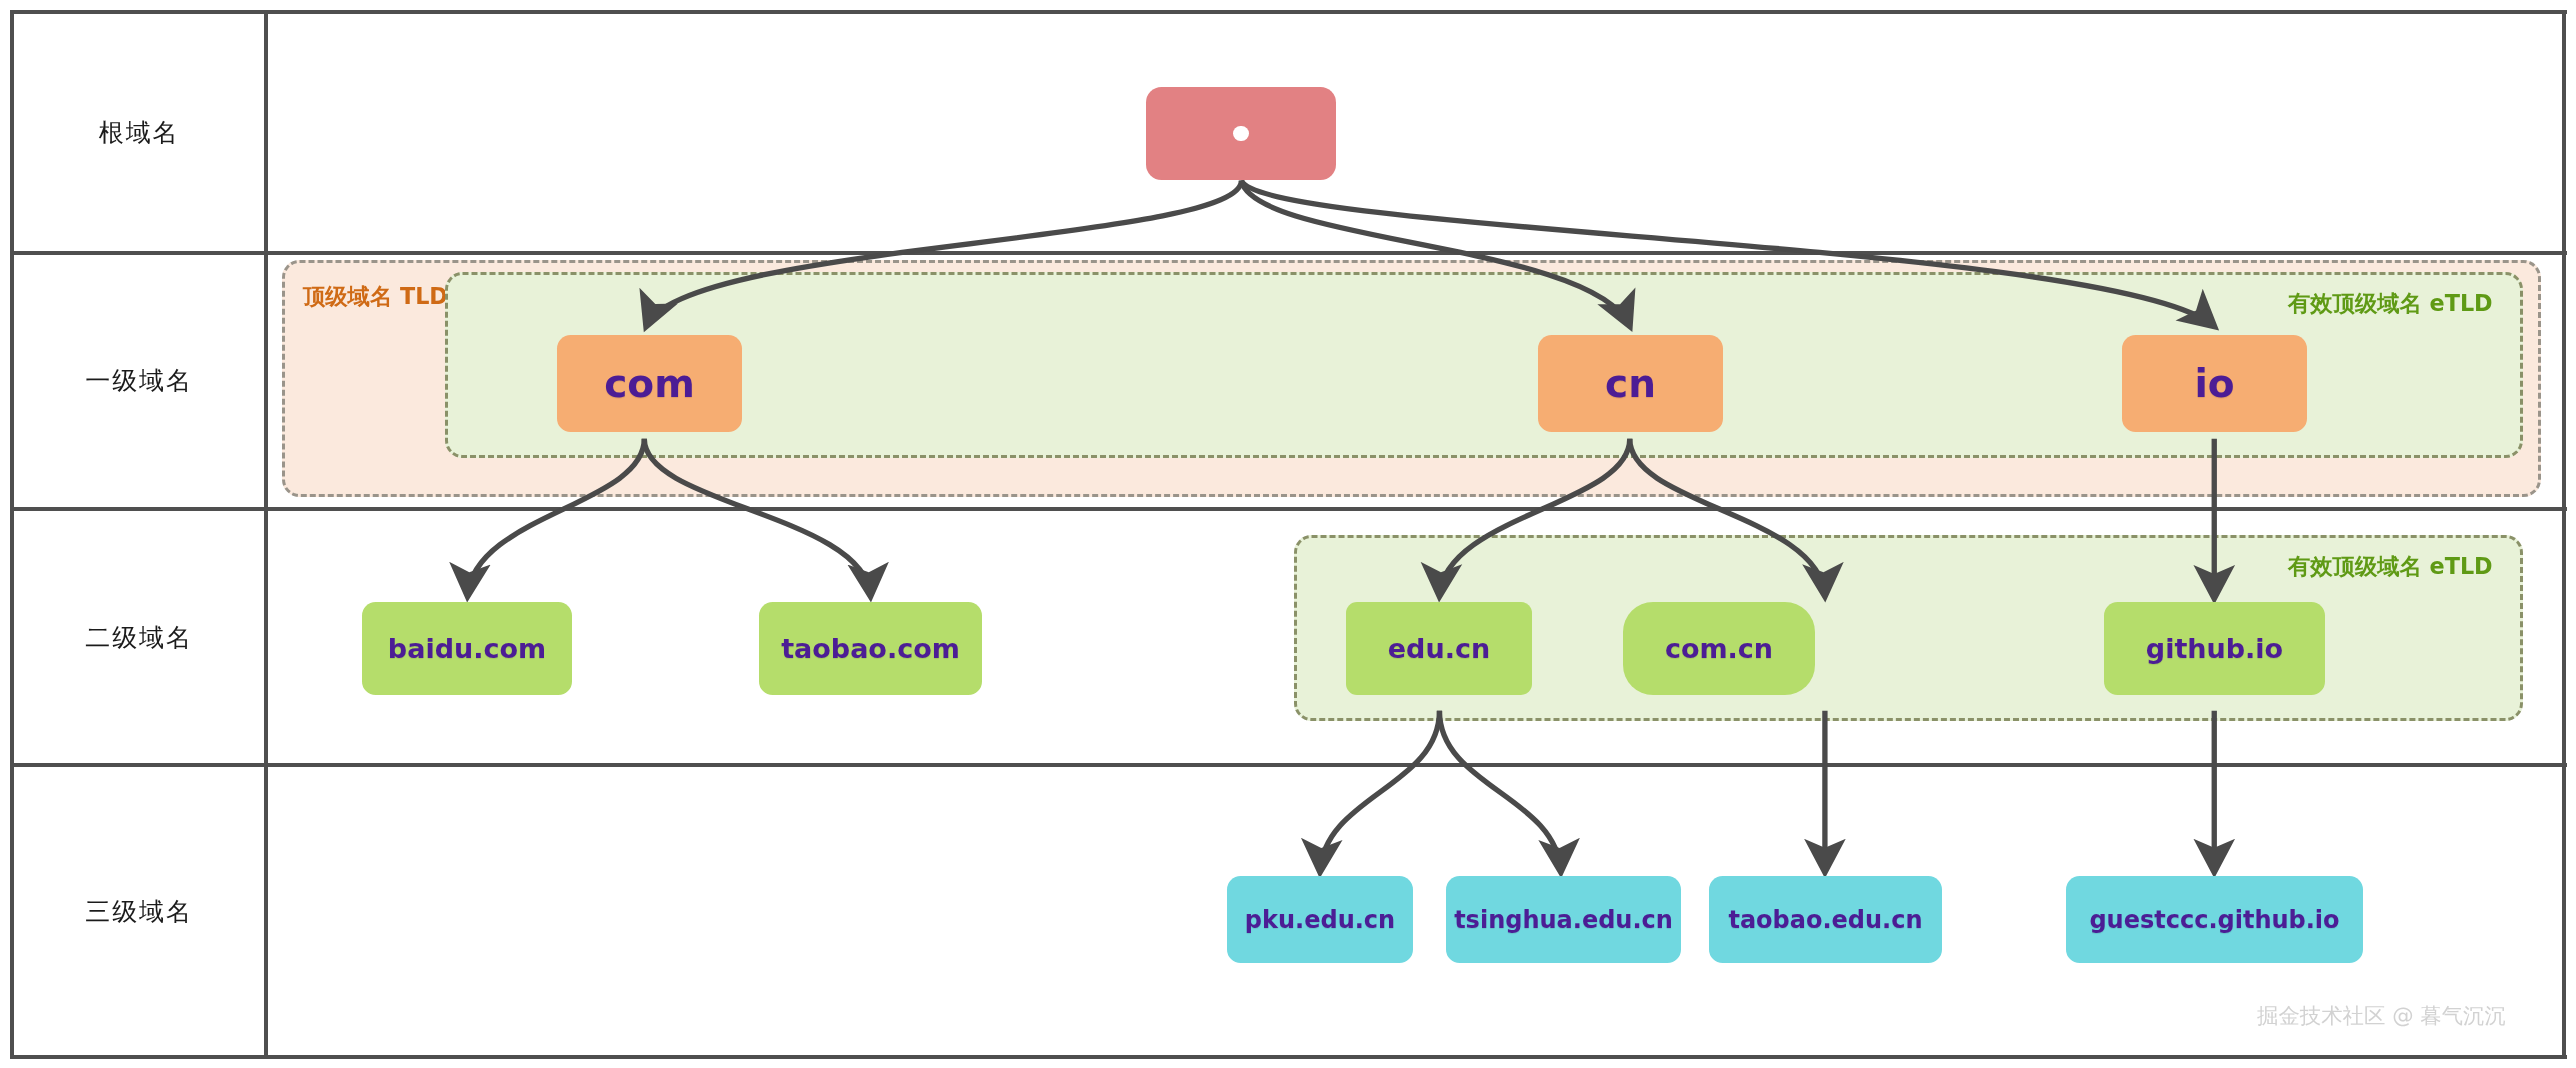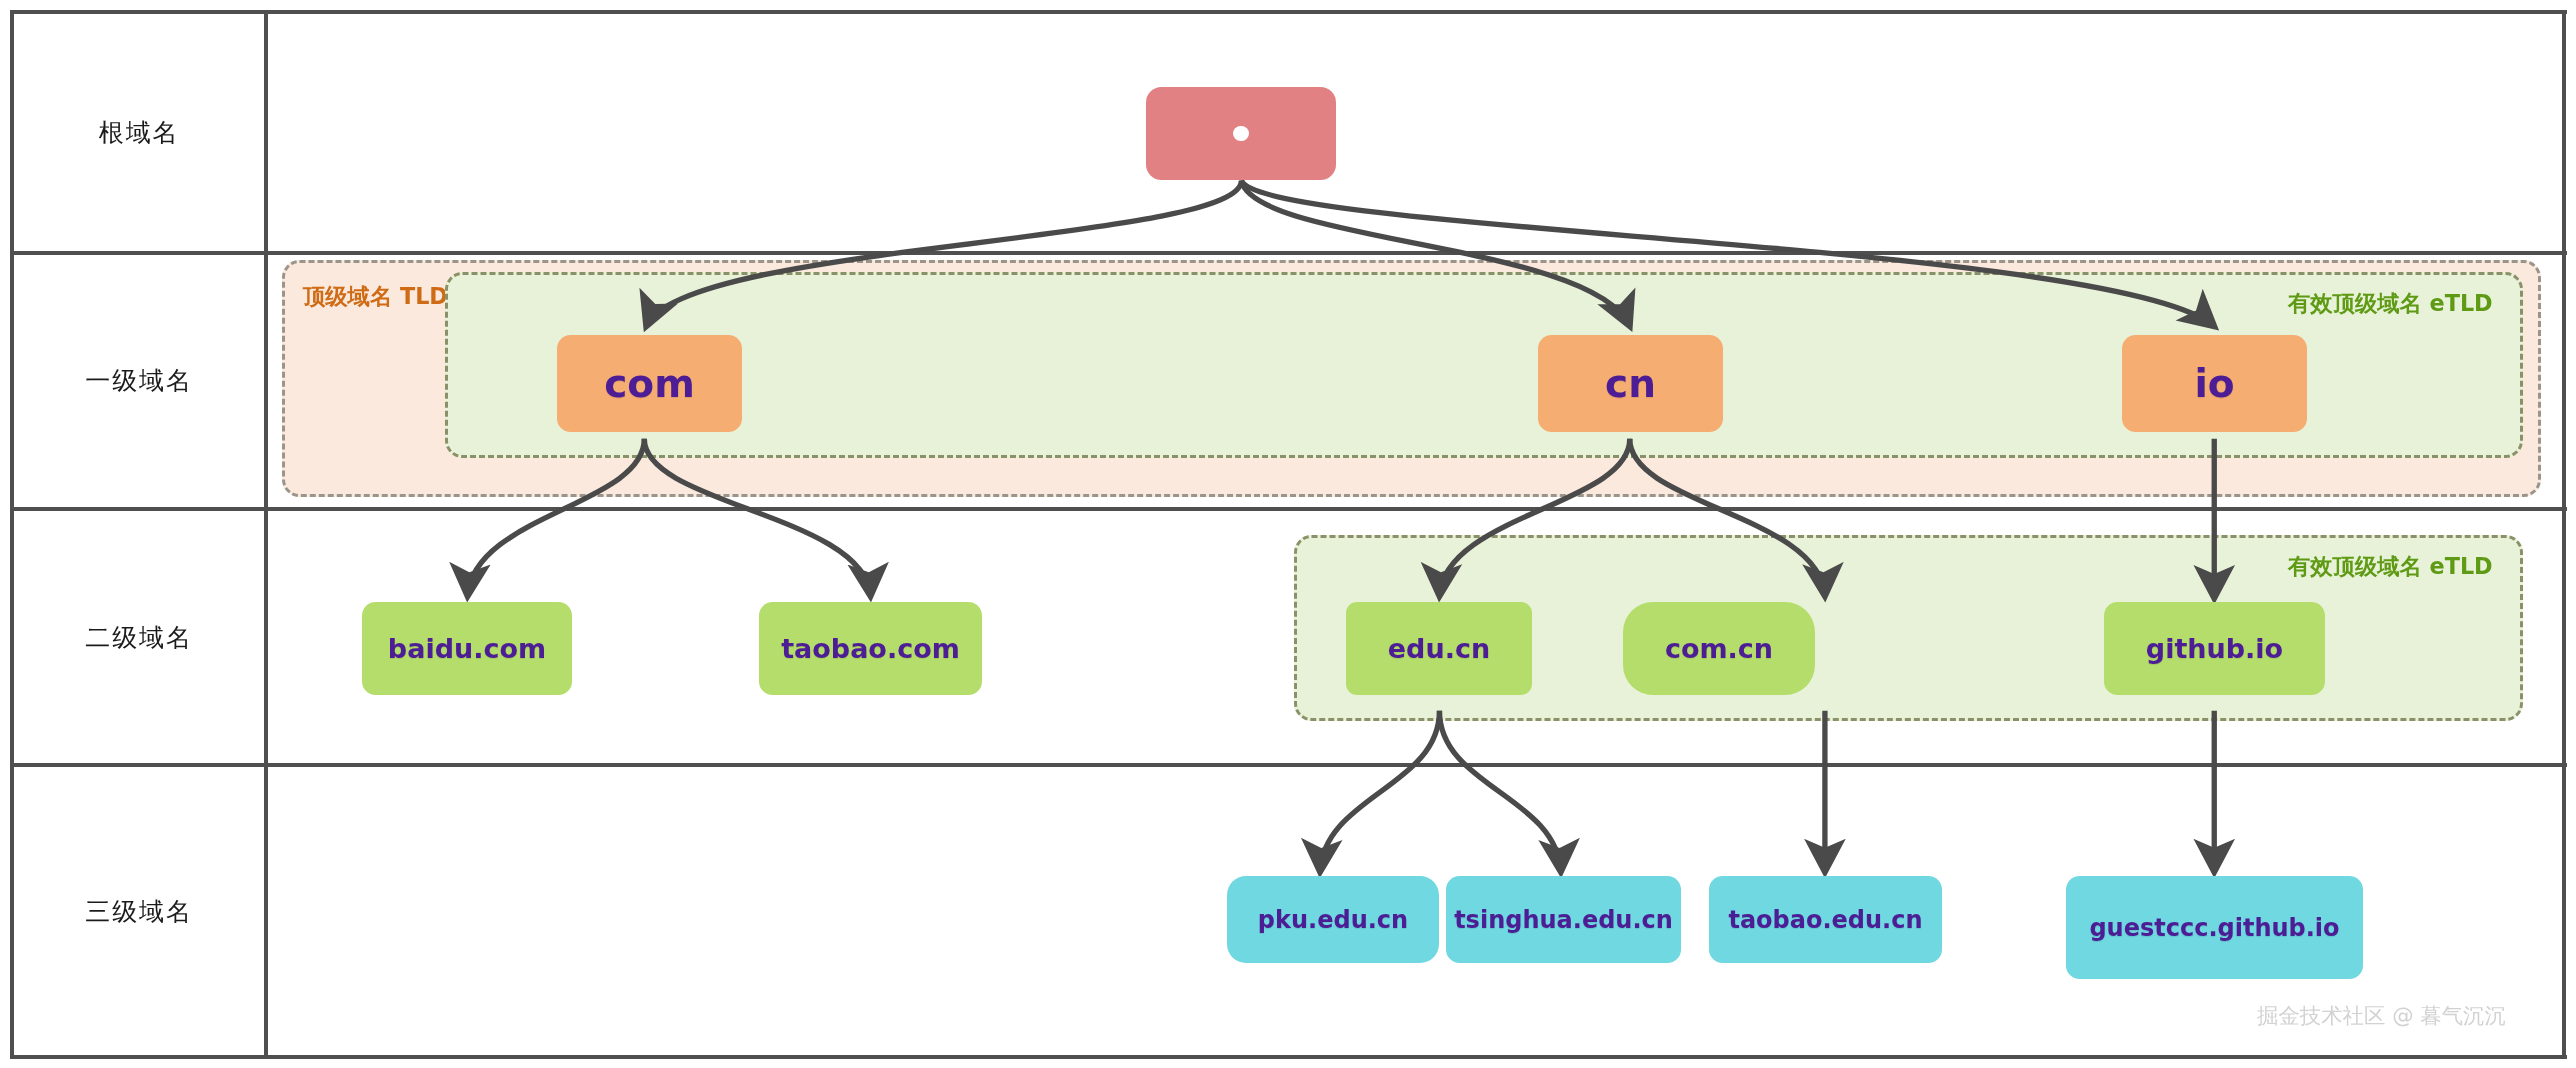--- a/index.html
+++ b/index.html
@@ -124,21 +124,21 @@
   <div class="node node-tld" style="left:557px;top:335px;width:185px;height:97px;">com</div>
   <div class="node node-tld" style="left:1538px;top:335px;width:185px;height:97px;">cn</div>
   <div class="node node-tld" style="left:2122px;top:335px;width:185px;height:97px;">io</div>
 
   <div class="node node-sld" style="left:362px;top:602px;width:210px;height:93px;">baidu.com</div>
   <div class="node node-sld" style="left:759px;top:602px;width:223px;height:93px;">taobao.com</div>
   <div class="node node-sld" style="left:1346px;top:602px;width:186px;height:93px;border-radius:11px;">edu.cn</div>
   <div class="node node-sld" style="left:1623px;top:602px;width:192px;height:93px;border-radius:30px;">com.cn</div>
   <div class="node node-sld" style="left:2104px;top:602px;width:221px;height:93px;">github.io</div>
 
-  <div class="node node-3ld" style="left:1227px;top:876px;width:212px;height:87px;border-radius:19px;">pku.edu.cn</div>
+  <div class="node node-3ld" style="left:1227px;top:876px;width:186px;height:87px;">pku.edu.cn</div>
   <div class="node node-3ld" style="left:1446px;top:876px;width:235px;height:87px;">tsinghua.edu.cn</div>
   <div class="node node-3ld" style="left:1709px;top:876px;width:233px;height:87px;">taobao.edu.cn</div>
-  <div class="node node-3ld" style="left:2066px;top:876px;width:297px;height:103px;">guestccc.github.io</div>
+  <div class="node node-3ld" style="left:2066px;top:876px;width:297px;height:87px;">guestccc.github.io</div>
 
   <div class="watermark" style="left:2257px;top:1001px;">掘金技术社区 @ 暮气沉沉</div>
 
 </div>
 
 
 </body></html>

